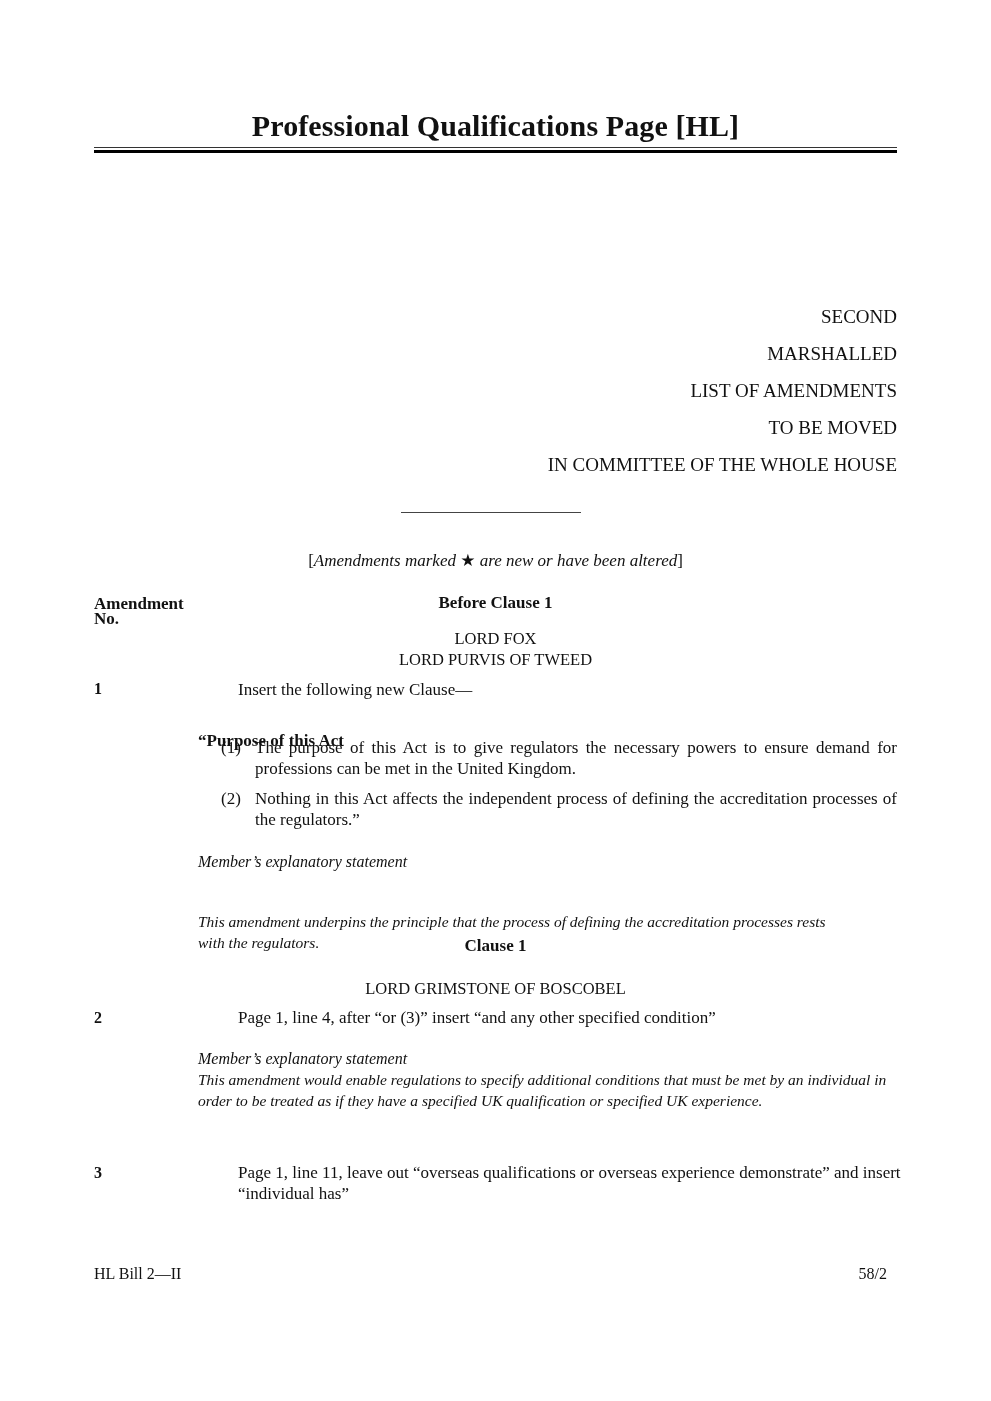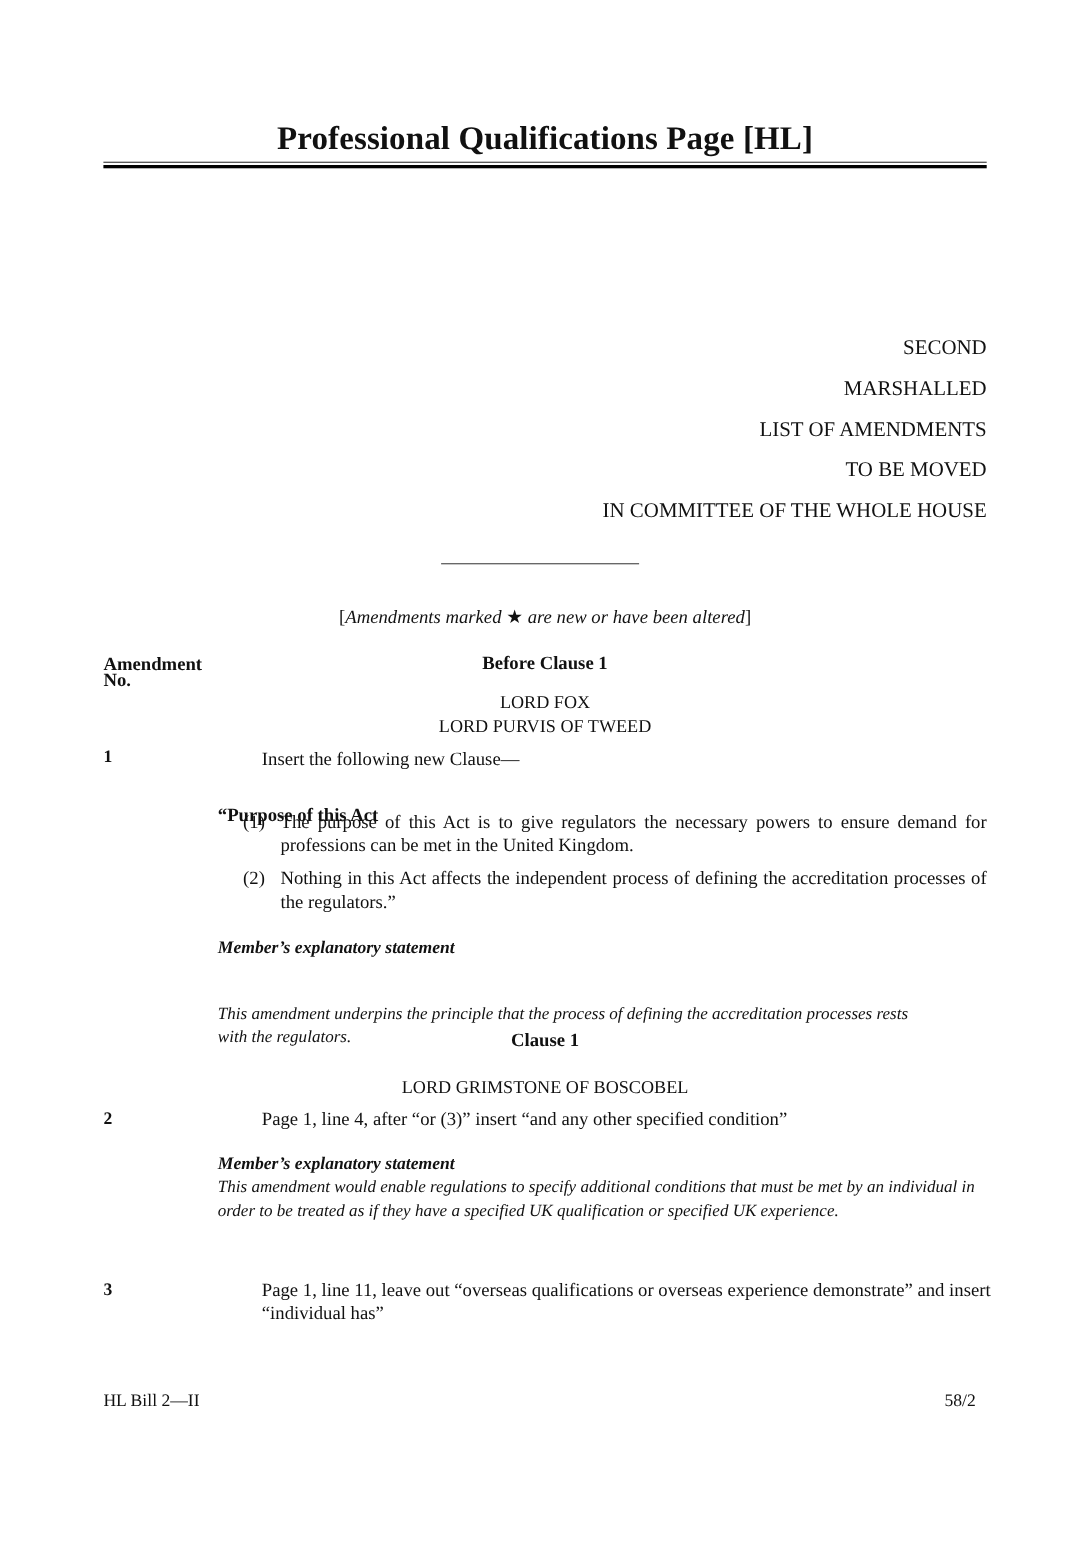--- a/index.html
+++ b/index.html
@@ -103,21 +103,21 @@
       font-size: 17px;
       line-height: 21px;
       display: flex;
     }
     .subsection .sub-num { width: 34px; flex: none; }
     .subsection .sub-text { flex: 1; text-align: justify; text-align-last: left; }
 
     .expl-head {
       left: 198px;
       font-size: 16px;
-      font-weight: bold;
+      font-weight: normal;
       font-style: italic;
       line-height: 21px;
     }
     .expl-text {
       left: 198px; width: 700px;
       font-size: 15.5px;
       font-style: italic;
       line-height: 21px;
     }
 

